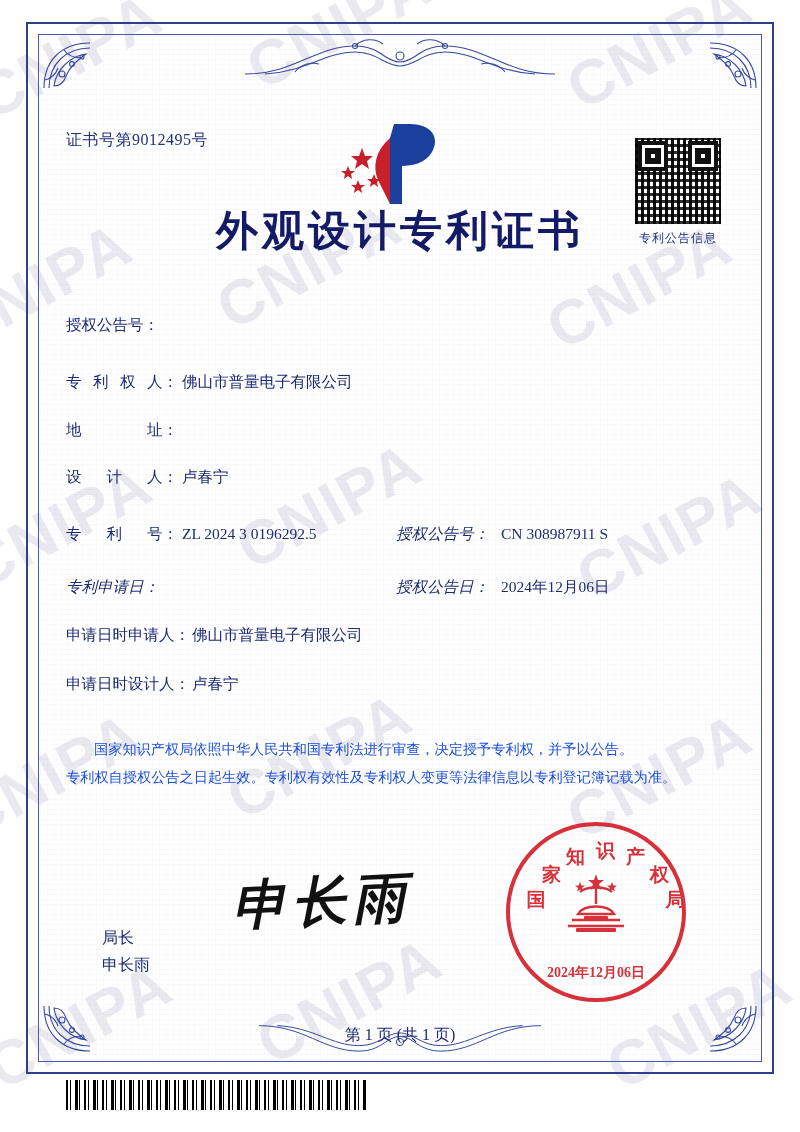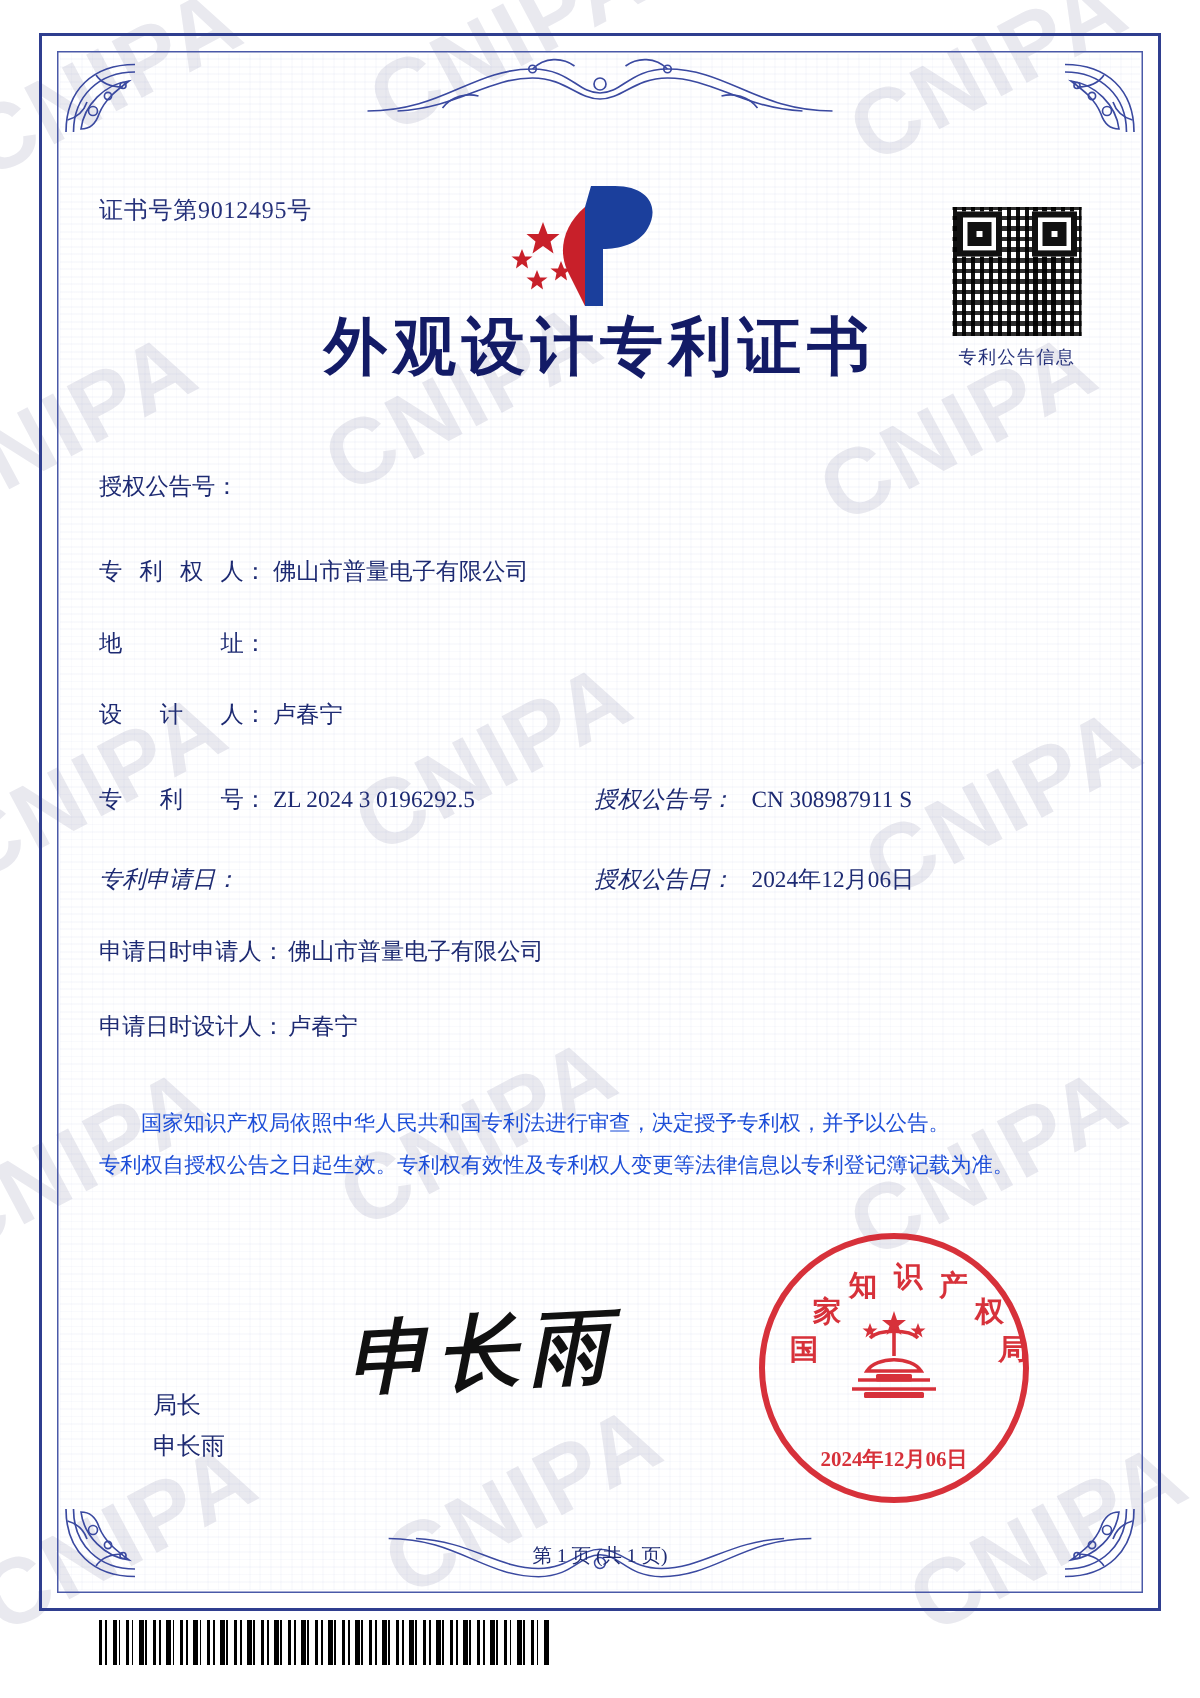--- a/index.html
+++ b/index.html
@@ -293,21 +293,21 @@
     background: rgba(255,255,255,0.0);
   }
 
   
   .page-footer {
     position: absolute;
     left: 0;
     right: 0;
     bottom: 86px;
     text-align: center;
-    font-size: 13px;
+    font-size: 16px;
     color: #1d2a72;
   }
 
   .barcode {
     position: absolute;
     left: 66px;
     bottom: 22px;
     height: 30px;
     width: 300px;
     background-image: repeating-linear-gradient(

